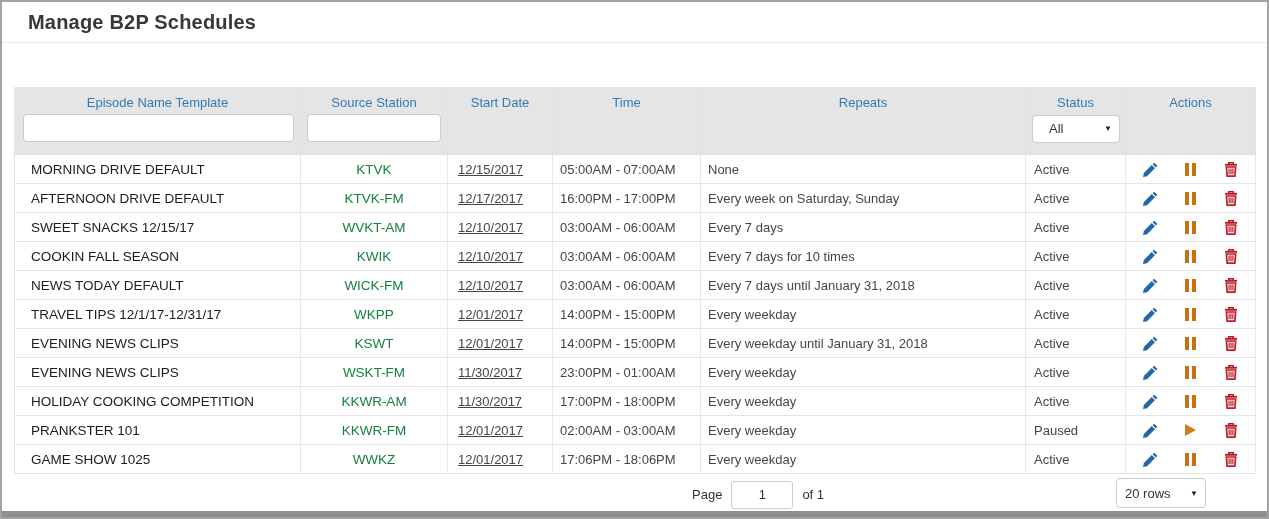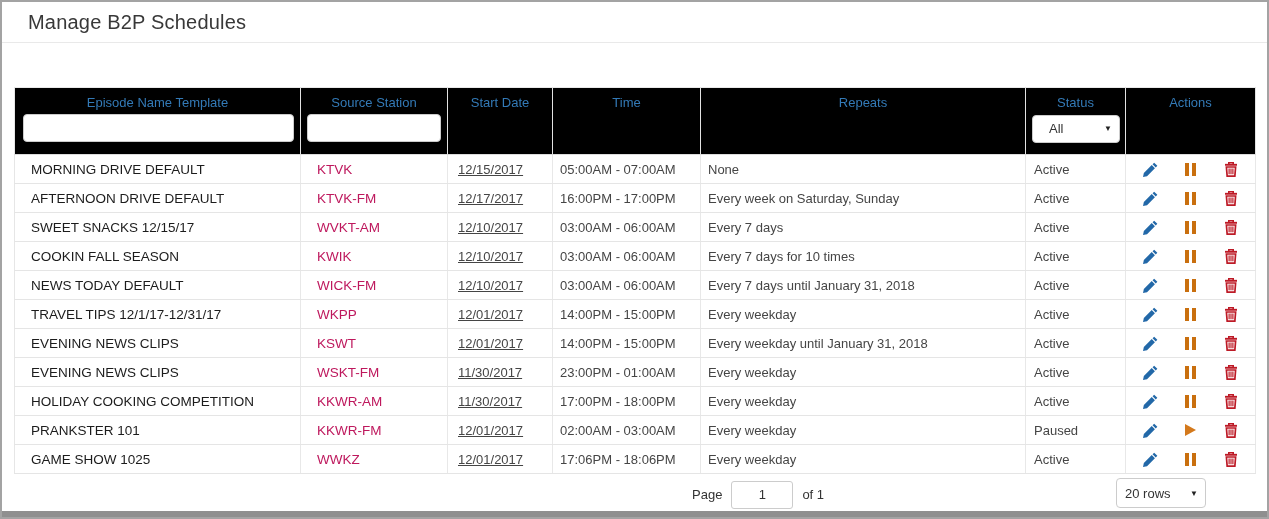--- a/index.html
+++ b/index.html
@@ -14,21 +14,21 @@
     overflow:hidden;
   }
 
   .title-bar {
     height:41px;
     display:flex; align-items:center;
     padding-left:26px;
     border-bottom:1px solid #e9e9e9;
   }
   .title-bar h1 {
-    font-size:20px; font-weight:normal; color:#383838; letter-spacing:.2px;
+    font-size:20px; font-weight:bold; color:#383838; letter-spacing:.2px;
   }
 
   .table-wrap { margin:44px 12px 0 12px; }
 
   table.grid {
     width:1241px;
     table-layout:fixed;
     border-collapse:collapse;
     border-left:1px solid #e6e6e6;
     border-top:1px solid #e9e9e9;
@@ -36,21 +36,21 @@
   }
   col.c-episode { width:286px; }
   col.c-station { width:147px; }
   col.c-date    { width:105px; }
   col.c-time    { width:148px; }
   col.c-repeats { width:325px; }
   col.c-status  { width:100px; }
   col.c-actions { width:130px; }
 
   thead th {
-    background:#000000;
+    background:#e5e5e5;
     font-weight:normal;
     color:#337ab7;
     border-right:1px solid #e2e2e2;
   }
   tr.label-row th { height:26px; text-align:center; vertical-align:middle; padding-top:4px; }
   tr.filter-row th { height:41px; vertical-align:top; padding:0 6px; border-bottom:1px solid #dcdcdc; }
   tr.filter-row th.pad-l { padding:0 6px 0 8px; }
 
   .filter-input {
     width:100%; height:28px;
@@ -80,21 +80,21 @@
   tbody td {
     height:29px;
     border-right:1px solid #e8e8e8;
     border-bottom:1px solid #e5e5e5;
     vertical-align:middle;
     color:#454545;
     background:#fff;
     white-space:nowrap; overflow:hidden;
   }
   td.c-episode { padding:0 16px; color:#1c1c1c; font-size:13.5px; }
-  td.c-station { padding:0 16px; color:#be185d; font-size:13.5px; }
+  td.c-station { padding:0 16px; color:#15803d; font-size:13.5px;text-align:center; }
   td.c-date    { padding:0 10px;text-decoration:underline; }
   td.c-time    { padding:0 7px; }
   td.c-repeats { padding:0 7px; }
   td.c-status  { padding:0 8px; }
   td.c-actions { padding:0; }
 
   .actions-wrap {
     display:flex; align-items:center; justify-content:center;
     gap:22px; height:28px;
   }

